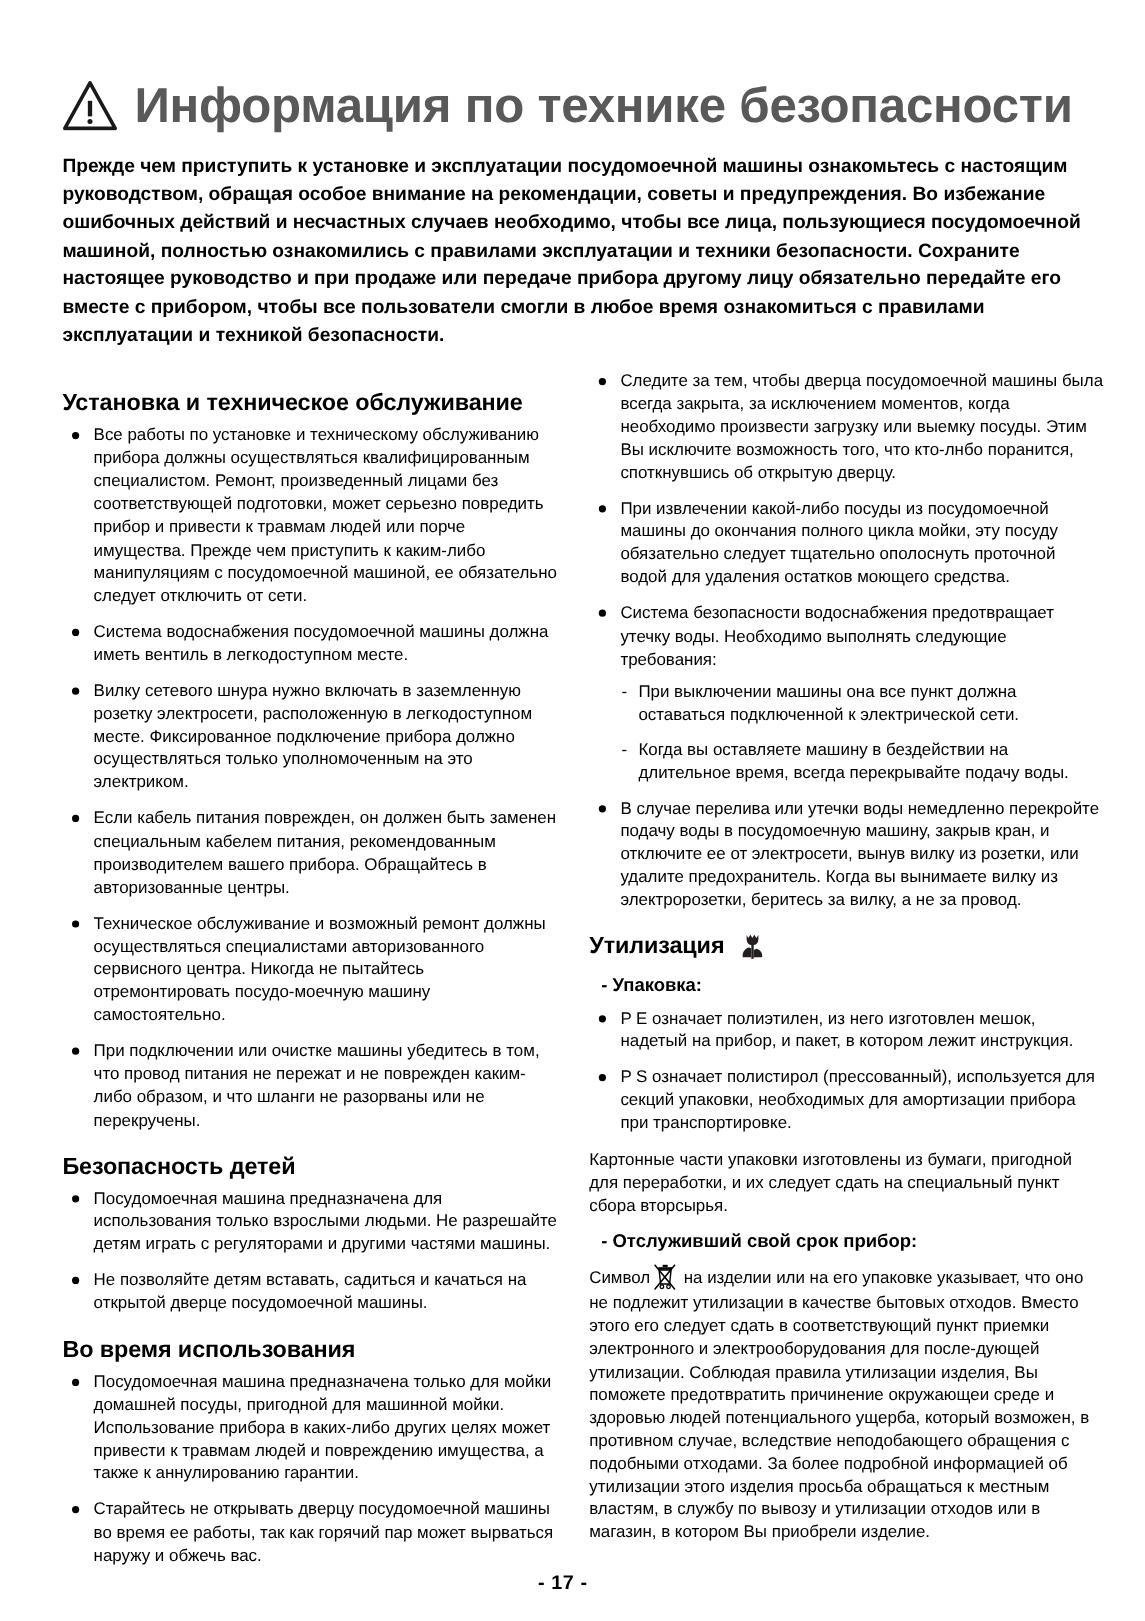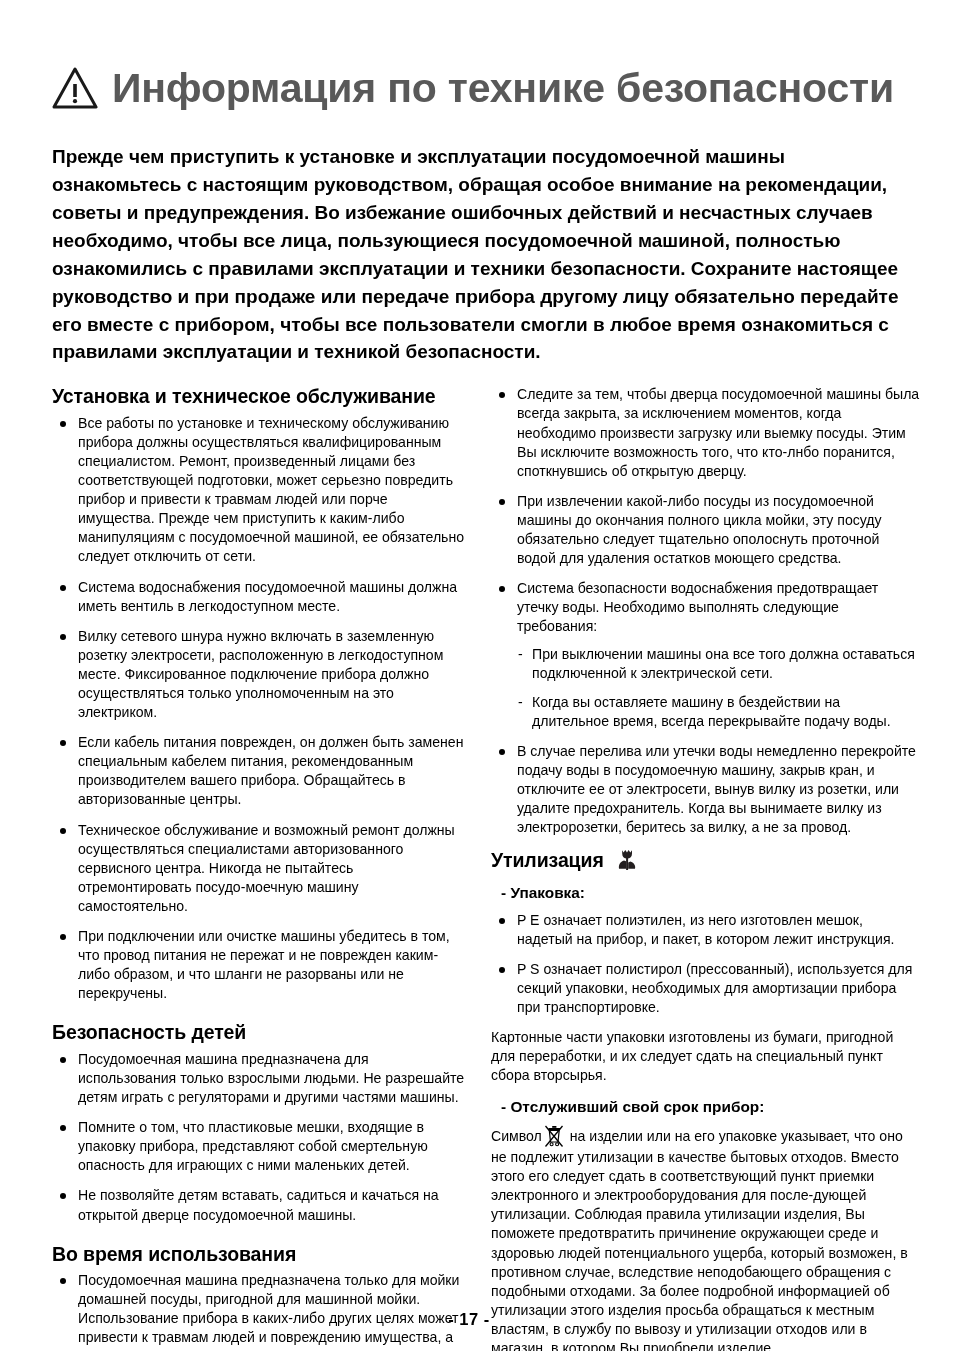--- a/index.html
+++ b/index.html
@@ -41,22 +41,22 @@
     font-size: 41px;
     font-weight: bold;
     letter-spacing: -0.2px;
     color: #595959;
     line-height: 1;
     white-space: nowrap;
   }
 
   
   .intro {
-    margin-top: 22px;
-    font-size: 19px;
+    margin-top: 6px;
+    font-size: 16px;
     font-weight: bold;
     line-height: 1.47;
     text-align: left;
     color: #000;
   }
 
   
   .columns {
     display: flex;
     margin-top: 16px;
@@ -64,21 +64,21 @@
   }
   .col {
     width: 415px;
     flex: 0 0 415px;
   }
   .col.right { width: 430px; flex: 0 0 430px; }
 
   h2.sect {
     font-size: 19.5px;
     font-weight: bold;
-    margin: 0 0 6px 0;
+    margin: 17px 0 6px 0;
     line-height: 1.15;
     letter-spacing: -0.1px;
   }
   h2.sect.spaced { margin-top: 18px; }
   h2.sect .heading-inline {
     display: inline-flex;
     align-items: center;
     gap: 12px;
   }
 
@@ -184,41 +184,40 @@
         <li>Система водоснабжения посудомоечной машины должна иметь вентиль в легкодоступном месте.</li>
         <li>Вилку сетевого шнура нужно включать в заземленную розетку электросети, расположенную в легкодоступном месте. Фиксированное подключение прибора должно осуществляться только уполномоченным на это электриком.</li>
         <li>Если кабель питания поврежден, он должен быть заменен специальным кабелем питания, рекомендованным производителем вашего прибора. Обращайтесь в авторизованные центры.</li>
         <li>Техническое обслуживание и возможный ремонт должны осуществляться специалистами авторизованного сервисного центра. Никогда не пытайтесь отремонтировать посудо-моечную машину самостоятельно.</li>
         <li>При подключении или очистке машины убедитесь в том, что провод питания не пережат и не поврежден каким-либо образом, и что шланги не разорваны или не перекручены.</li>
       </ul>
 
       <h2 class="sect spaced">Безопасность детей</h2>
       <ul class="bullets">
         <li>Посудомоечная машина предназначена для использования только взрослыми людьми. Не разрешайте детям играть с регуляторами и другими частями машины.</li>
-        <li>Помните о том, что пластиковые мешки, входящие в упаковку прибора, представляют собой смертельную опасность для играющих с ними маленьких детей.</li>
         <li>Не позволяйте детям вставать, садиться и качаться на открытой дверце посудомоечной машины.</li>
       </ul>
 
       <h2 class="sect spaced">Во время использования</h2>
       <ul class="bullets">
         <li>Посудомоечная машина предназначена только для мойки домашней посуды, пригодной для машинной мойки. Использование прибора в каких-либо других целях может привести к травмам людей и повреждению имущества, а также к аннулированию гарантии.</li>
         <li>Старайтесь не открывать дверцу посудомоечной машины во время ее работы, так как горячий пар может вырваться наружу и обжечь вас.</li>
 
       </ul>
     </div>
 
     <div class="col right">
 
       <ul class="bullets">
         <li>Следите за тем, чтобы дверца посудомоечной машины была всегда закрыта, за исключением моментов, когда необходимо произвести загрузку или выемку посуды. Этим Вы исключите возможность того, что кто-лнбо поранится, споткнувшись об открытую дверцу.</li>
         <li>При извлечении какой-либо посуды из посудомоечной машины до окончания полного цикла мойки, эту посуду обязательно следует тщательно ополоснуть проточной водой для удаления остатков моющего средства.</li>
         <li>
           <span>Система безопасности водоснабжения предотвращает утечку воды. Необходимо выполнять следующие требования:</span>
           <ul class="dashes">
-            <li>При выключении машины она все того должна оставаться подключенной к электрической сети.</li>
+            <li>При выключении машины она все пункт должна оставаться подключенной к электрической сети.</li>
             <li>Когда вы оставляете машину в бездействии на длительное время, всегда перекрывайте подачу воды.</li>
           </ul>
         </li>
         <li>В случае перелива или утечки воды немедленно перекройте подачу воды в посудомоечную машину, закрыв кран, и отключите ее от электросети, вынув вилку из розетки, или удалите предохранитель. Когда вы вынимаете вилку из электророзетки, беритесь за вилку, а не за провод.</li>
       </ul>
 
       <h2 class="sect">
         <span class="heading-inline">
           <span>Утилизация</span>
           <span class="flower-icon">

